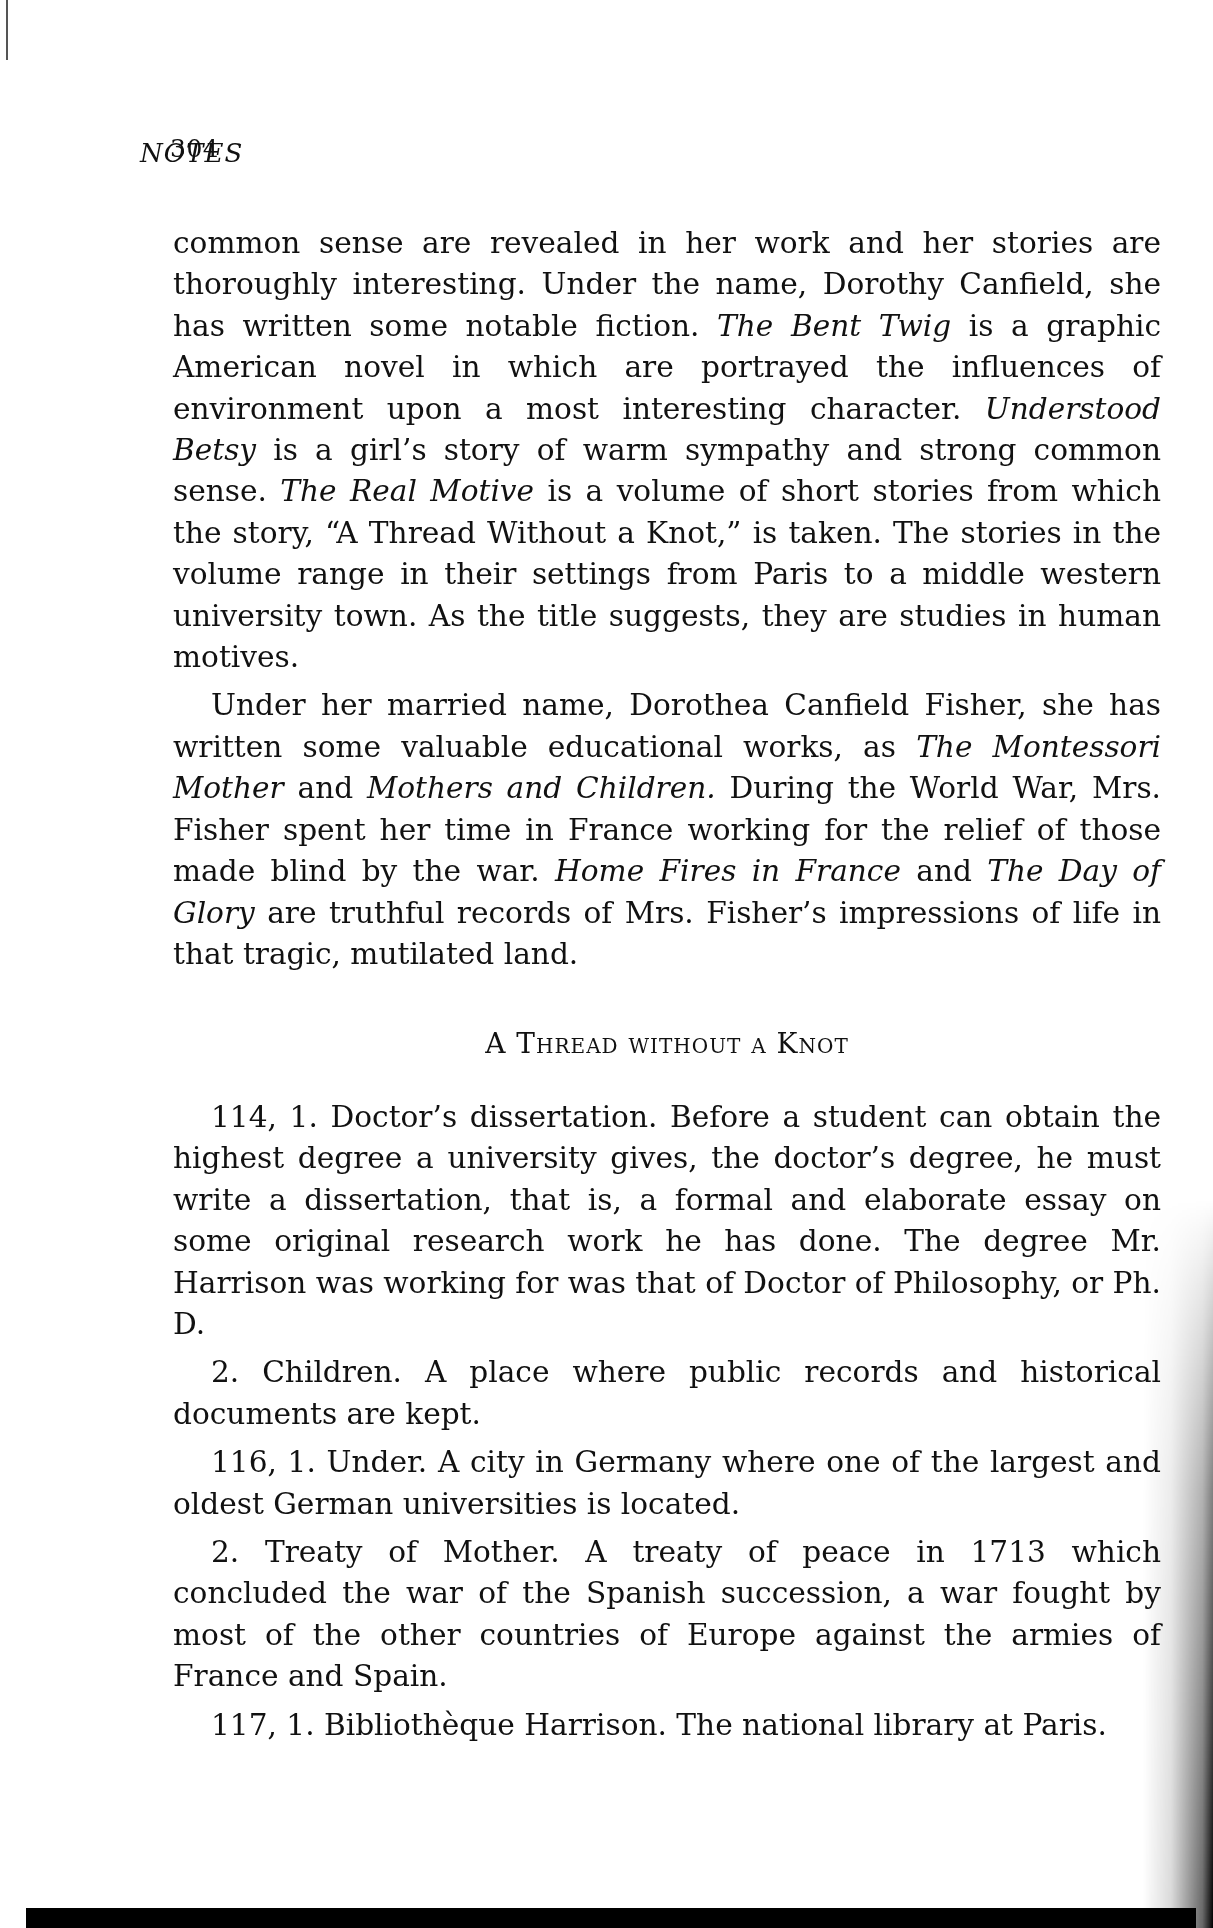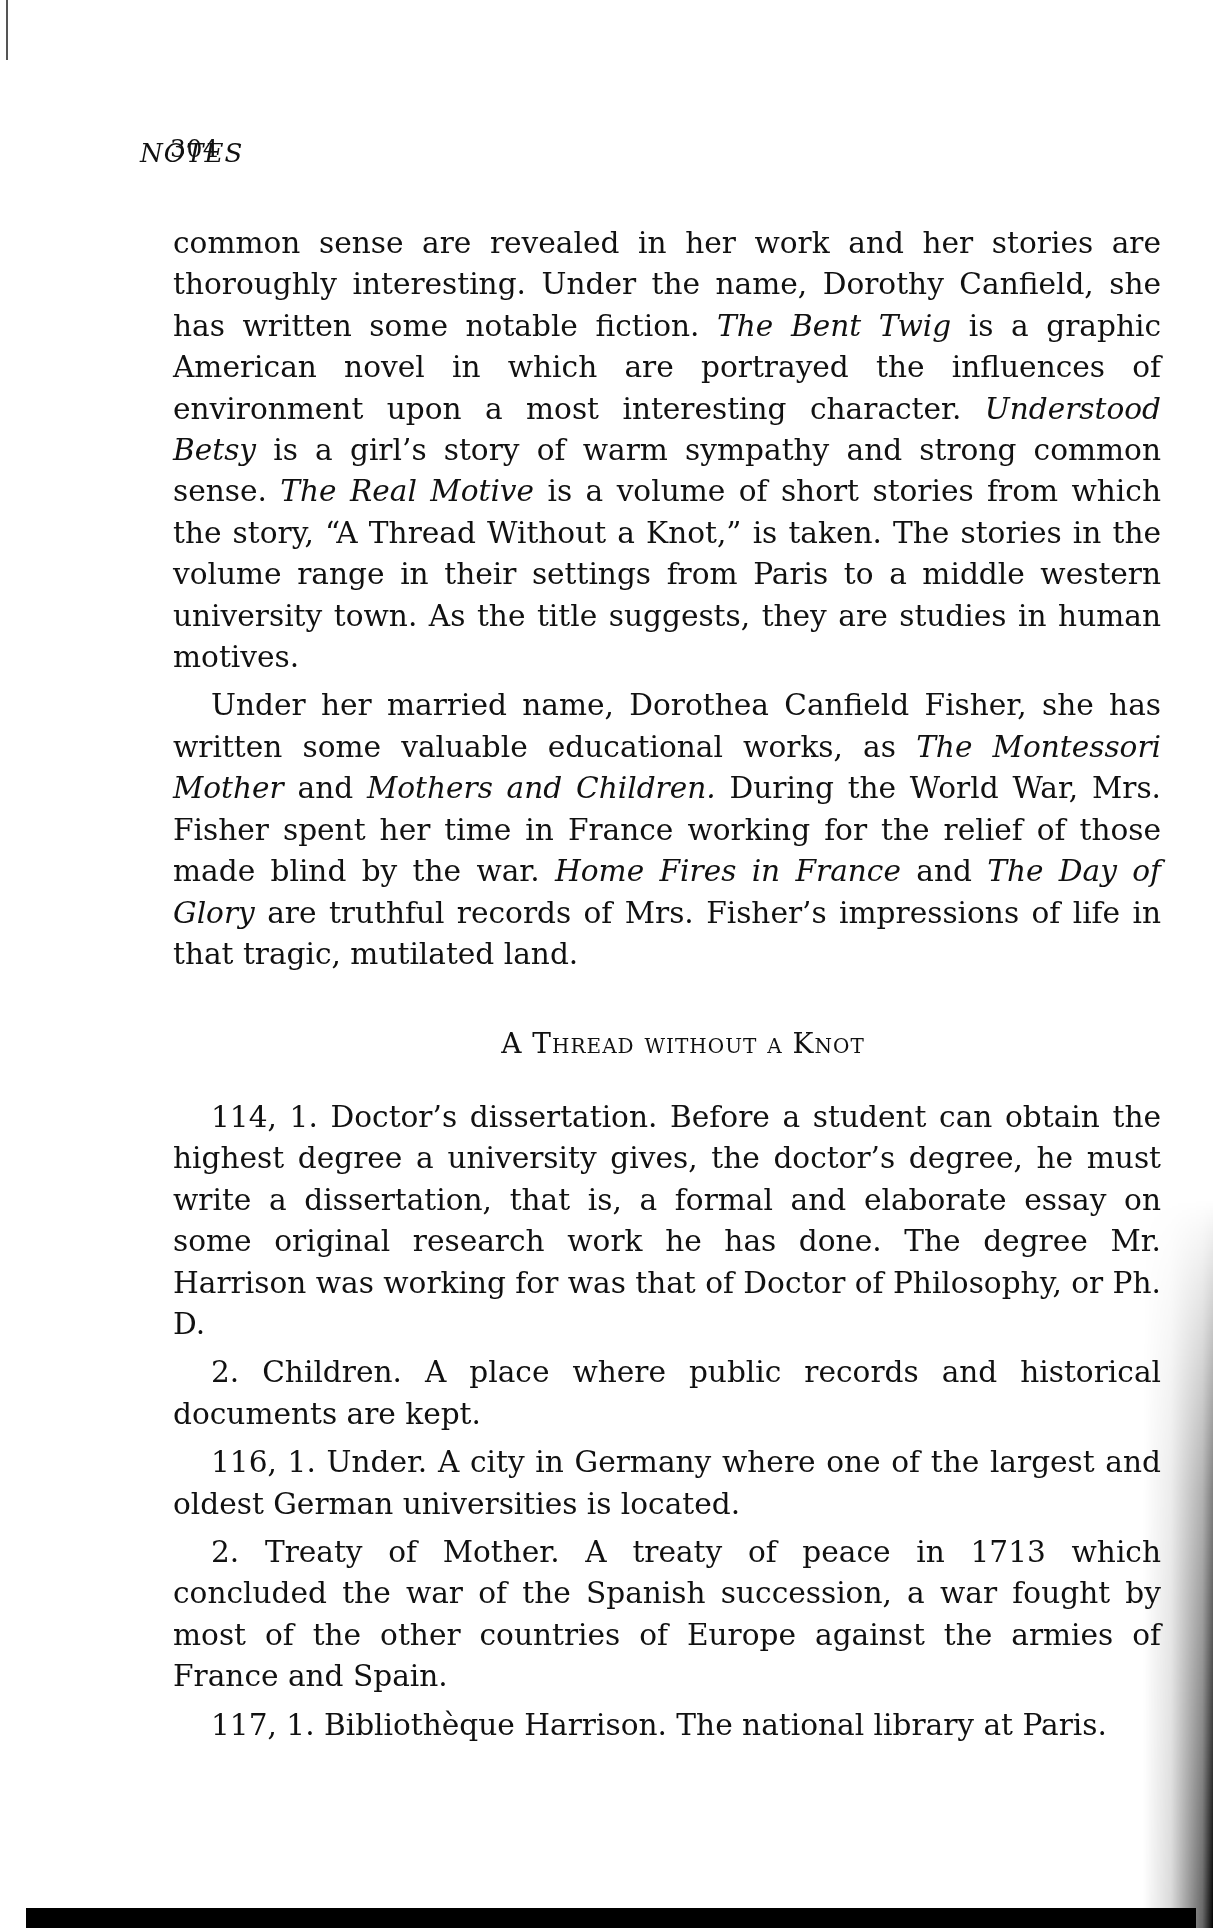--- a/index.html
+++ b/index.html
@@ -6,21 +6,21 @@
   body { width: 1213px; height: 1928px; position: relative; overflow: hidden;
          font-family: "DejaVu Serif", "Liberation Serif", serif; color: #111; }
   .page-number { position: absolute; left: 170px; top: 134px; font-size: 25px; letter-spacing: 0.5px; }
   .running-head { position: absolute; left: 0; width: 1213px; top: 138px; text-align: left;
                   font-style: italic; font-size: 26px; letter-spacing: 1px; padding-left: 140px; box-sizing: border-box; }
   .text-block { position: absolute; left: 166px; width: 1002px; font-size: 29.6px; line-height: 41.4px;
                 text-align: justify; hyphens: none; }
   .text-block p { margin: 7px; }
   .indent { text-indent: 38px; }
   .block1 { top: 216px; }
-  .section-heading { position: absolute; left: 182px; width: 1002px; top: 1027px; text-align: center;
+  .section-heading { position: absolute; left: 166px; width: 1002px; top: 1027px; text-align: center;
                      font-size: 28px; font-variant: small-caps; letter-spacing: 1px; }
   .block2 { top: 1090px; }
   .note-head { font-weight: normal; }
   em { font-style: italic; }
   .bottom-bar { position: absolute; left: 26px; top: 1908px; width: 1170px; height: 20px; background: #000; }
   .right-shadow { position: absolute; right: 0; top: 1200px; width: 70px; height: 728px;
                   background: linear-gradient(to right, rgba(0,0,0,0) 0%, rgba(0,0,0,0.15) 40%, rgba(0,0,0,0.6) 85%, #000 100%);
                   -webkit-mask-image: linear-gradient(to bottom, rgba(0,0,0,0) 0%, rgba(0,0,0,0.5) 40%, #000 100%);
                   mask-image: linear-gradient(to bottom, rgba(0,0,0,0) 0%, rgba(0,0,0,0.5) 40%, #000 100%); }
   .left-mark { position: absolute; left: 6px; top: 0; width: 2px; height: 60px; background: #555; }

